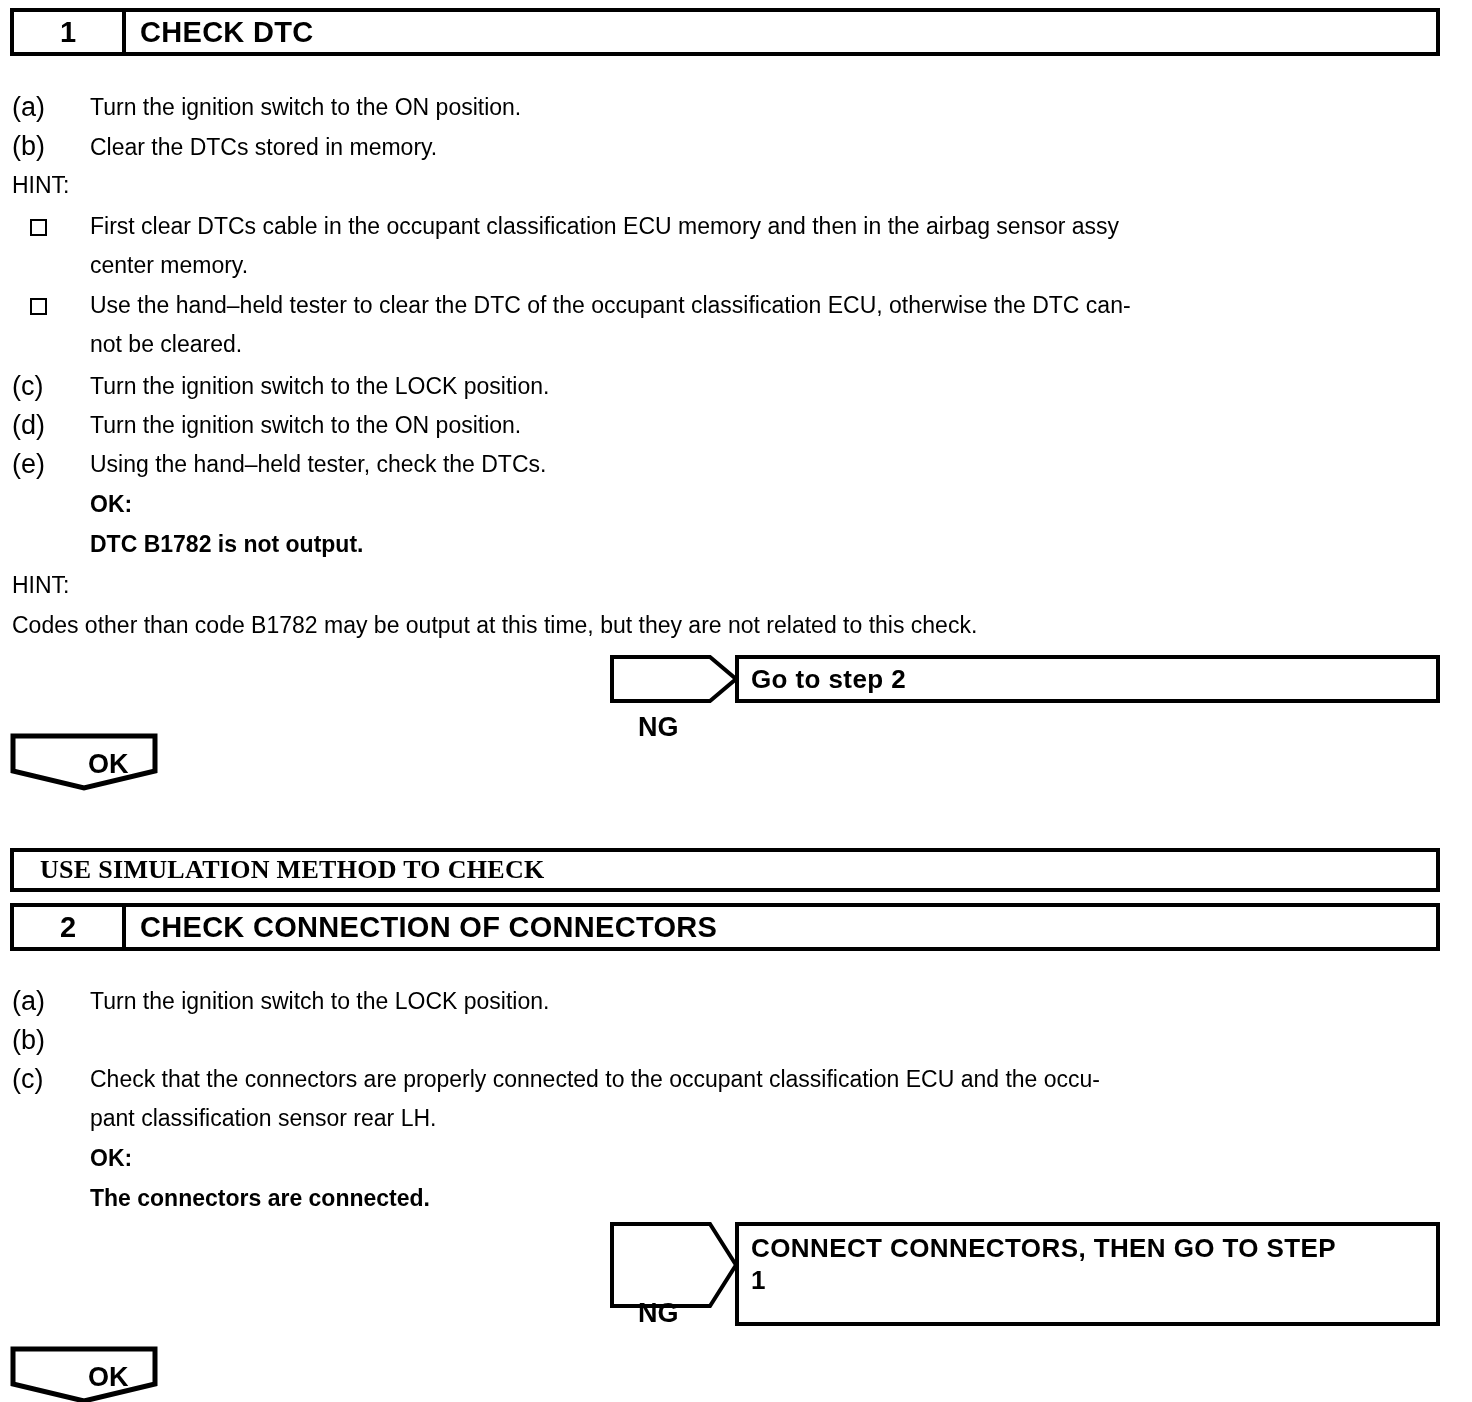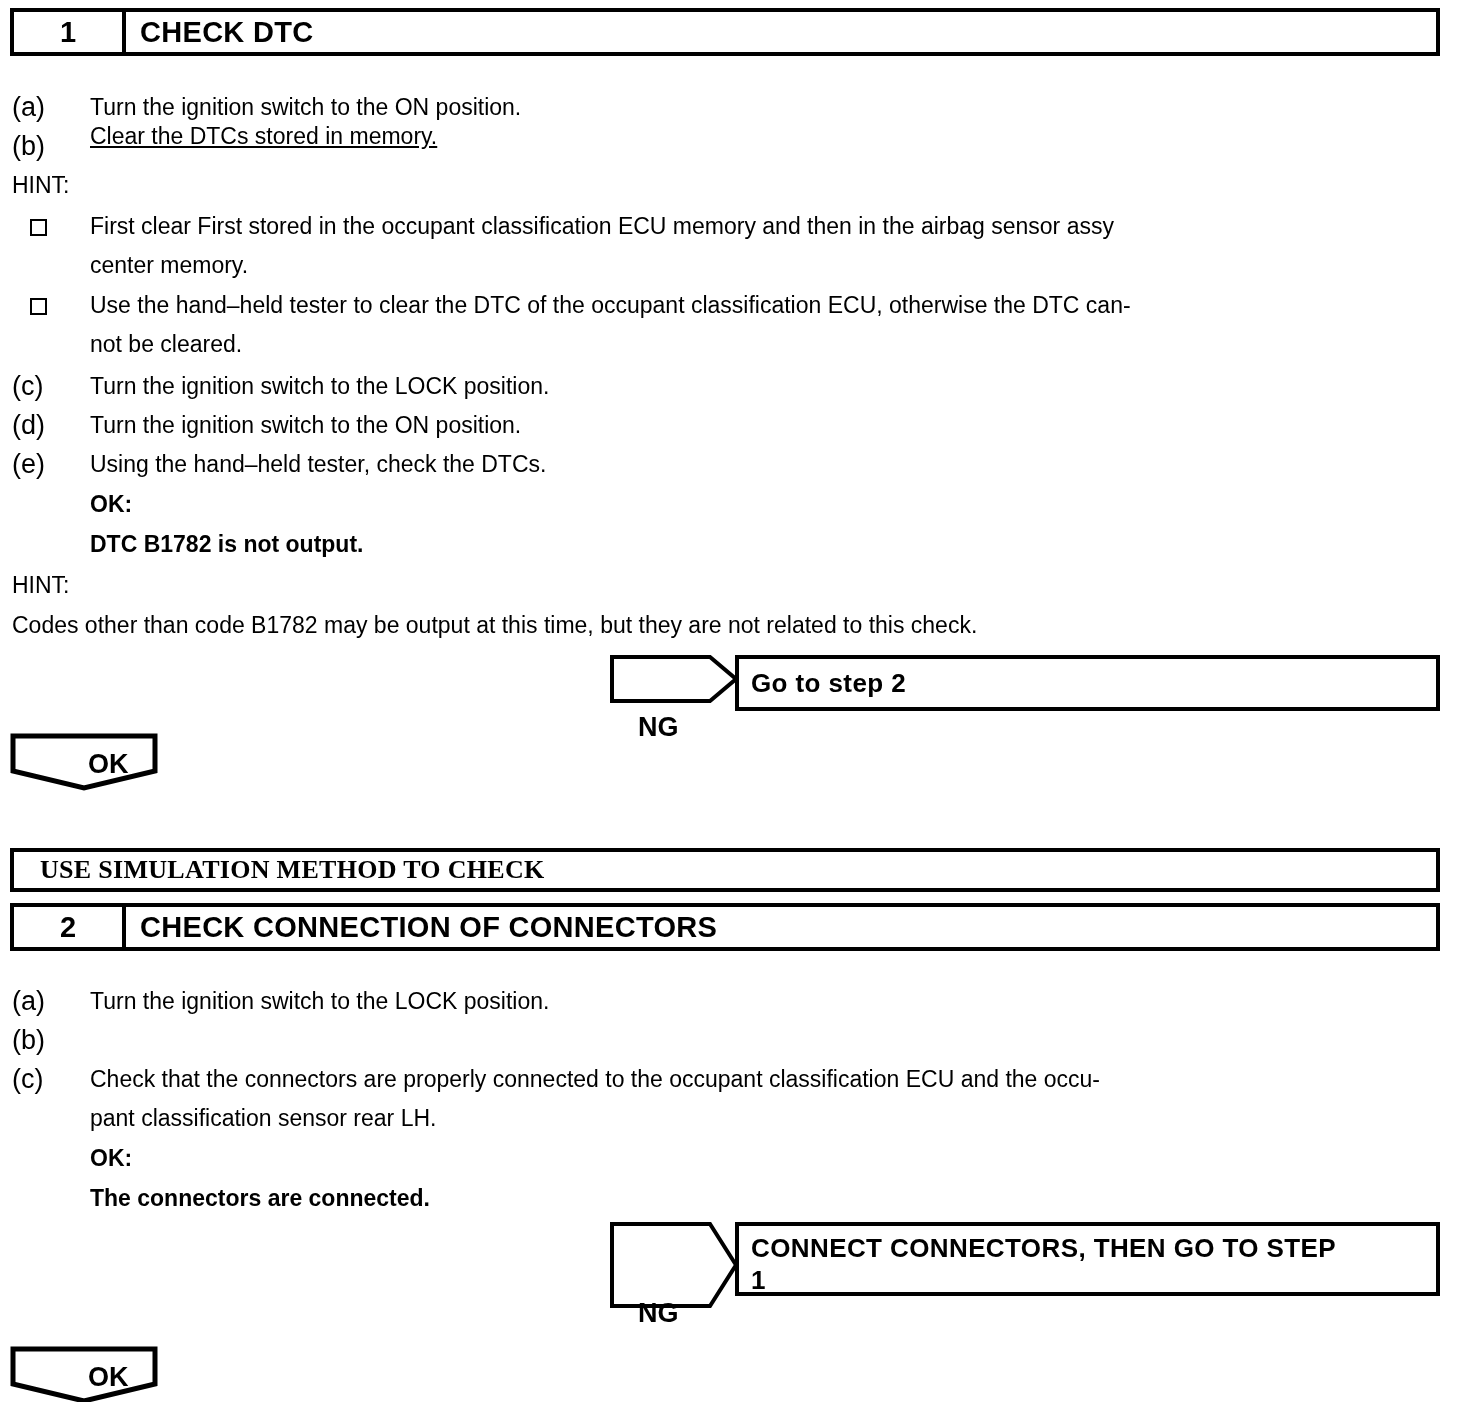--- a/index.html
+++ b/index.html
@@ -139,26 +139,26 @@
 
   <div class="step-header" style="top:8px;">
     <div class="step-num">1</div>
     <div class="step-title">CHECK DTC</div>
   </div>
 
   <div class="lbl" style="left:12px; top:88px;">(a)</div>
   <div class="txt" style="left:90px; top:88px;">Turn the ignition switch to the ON position.</div>
 
   <div class="lbl" style="left:12px; top:127px;">(b)</div>
-  <div class="txt" style="left:90px; top:117px;text-decoration:underline;">Clear the DTCs stored in memory.</div>
+  <div class="txt" style="left:90px; top:128px;">Clear the DTCs stored in memory.</div>
 
   <div class="txt" style="left:12px; top:166px;">HINT:</div>
 
   <div class="bullet-box" style="left:30px; top:219px;"></div>
-  <div class="txt" style="left:90px; top:207px;">First clear First stored in the occupant classification ECU memory and then in the airbag sensor assy</div>
+  <div class="txt" style="left:90px; top:207px;">First clear DTCs cable in the occupant classification ECU memory and then in the airbag sensor assy</div>
   <div class="txt" style="left:90px; top:246px;">center memory.</div>
 
   <div class="bullet-box" style="left:30px; top:298px;"></div>
   <div class="txt" style="left:90px; top:286px;">Use the hand–held tester to clear the DTC of the occupant classification ECU, otherwise the DTC can-</div>
   <div class="txt" style="left:90px; top:325px;">not be cleared.</div>
 
   <div class="lbl" style="left:12px; top:367px;">(c)</div>
   <div class="txt" style="left:90px; top:367px;">Turn the ignition switch to the LOCK position.</div>
 
   <div class="lbl" style="left:12px; top:406px;">(d)</div>
@@ -171,21 +171,21 @@
   <div class="txt bold" style="left:90px; top:525px;">DTC B1782 is not output.</div>
 
   <div class="txt" style="left:12px; top:566px;">HINT:</div>
   <div class="txt" style="left:12px; top:606px;text-align:center;">Codes other than code B1782 may be output at this time, but they are not related to this check.</div>
 
   <div class="ng-group" style="left:610px; top:655px; width:830px; height:48px;">
     <svg class="ng-shape" width="128" height="48" viewBox="0 0 128 48">
       <polygon points="2,2 100,2 126,24 100,46 2,46" fill="#ffffff" stroke="#000000" stroke-width="4"></polygon>
     </svg>
     <div class="ng-label" style="left:28px; top:15px;">NG</div>
-    <div class="ng-target" style="left:125px; top:0px; width:705px; height:56px; display:flex; align-items:center; padding-top:0;">Go to step 2</div>
+    <div class="ng-target" style="left:125px; top:0px; width:705px; height:48px; display:flex; align-items:center; padding-top:0;">Go to step 2</div>
   </div>
 
   <div class="ok-tag" style="left:10px; top:733px;">
     <svg width="148" height="58" viewBox="0 0 148 58">
       <polygon points="3,3 145,3 145,38 74,55 3,38" fill="#ffffff" stroke="#000000" stroke-width="5"></polygon>
     </svg>
     <div class="ok-label" style="left:52px; top:18px;">OK</div>
   </div>
 
   <div class="result-bar" style="top:848px;font-family:Liberation Serif, serif;">USE SIMULATION METHOD TO CHECK</div>
@@ -205,21 +205,21 @@
   <div class="txt" style="left:90px; top:1099px;">pant classification sensor rear LH.</div>
 
   <div class="txt bold" style="left:90px; top:1139px;">OK:</div>
   <div class="txt bold" style="left:90px; top:1179px;">The connectors are connected.</div>
 
   <div class="ng-group" style="left:610px; top:1222px; width:830px; height:86px;">
     <svg class="ng-shape" width="128" height="86" viewBox="0 0 128 86">
       <polygon points="2,2 100,2 126,43 100,84 2,84" fill="#ffffff" stroke="#000000" stroke-width="4"></polygon>
     </svg>
     <div class="ng-label" style="left:28px; top:34px;">NG</div>
-    <div class="ng-target" style="left:125px; top:0px; width:705px; height:74px;">CONNECT CONNECTORS, THEN GO TO STEP
+    <div class="ng-target" style="left:125px; top:0px; width:705px; height:104px;">CONNECT CONNECTORS, THEN GO TO STEP
 1</div>
   </div>
 
   <div class="ok-tag" style="left:10px; top:1346px;">
     <svg width="148" height="58" viewBox="0 0 148 58">
       <polygon points="3,3 145,3 145,38 74,55 3,38" fill="#ffffff" stroke="#000000" stroke-width="5"></polygon>
     </svg>
     <div class="ok-label" style="left:52px; top:18px;">OK</div>
   </div>
 

